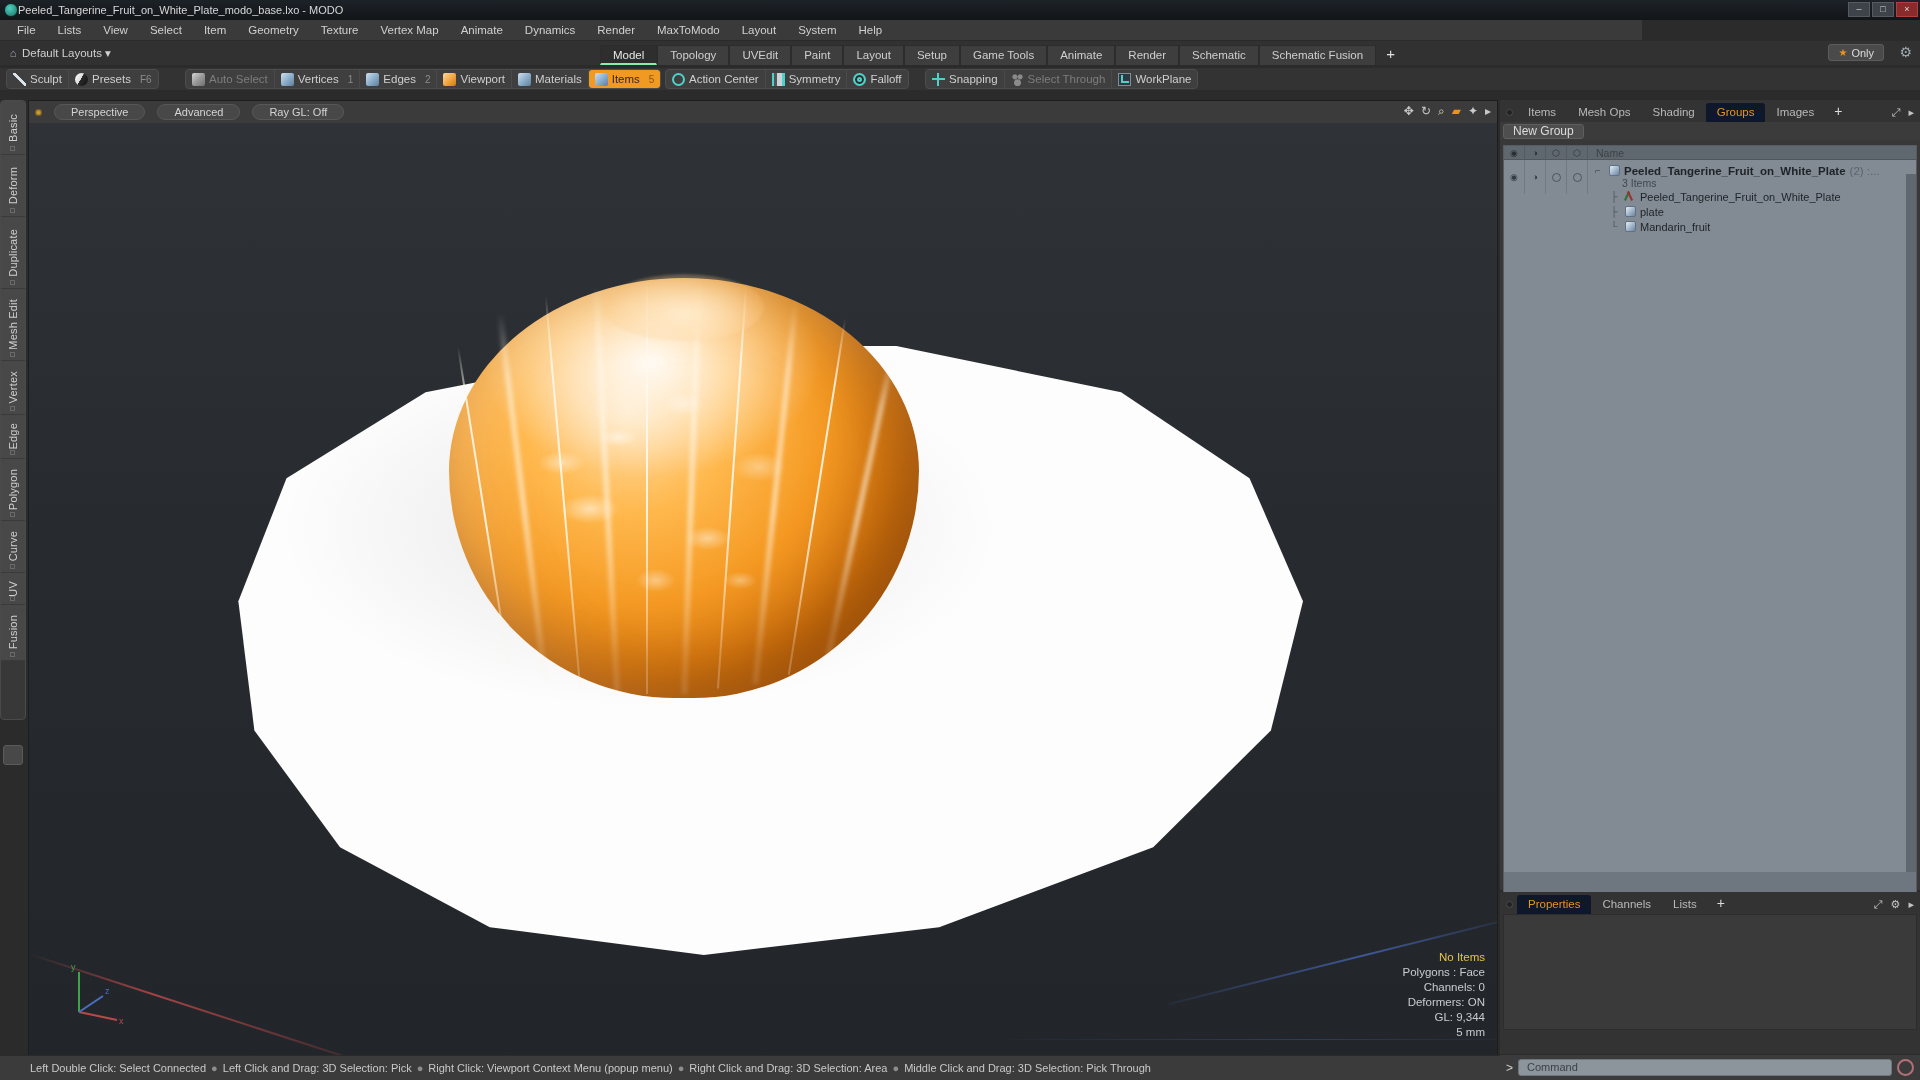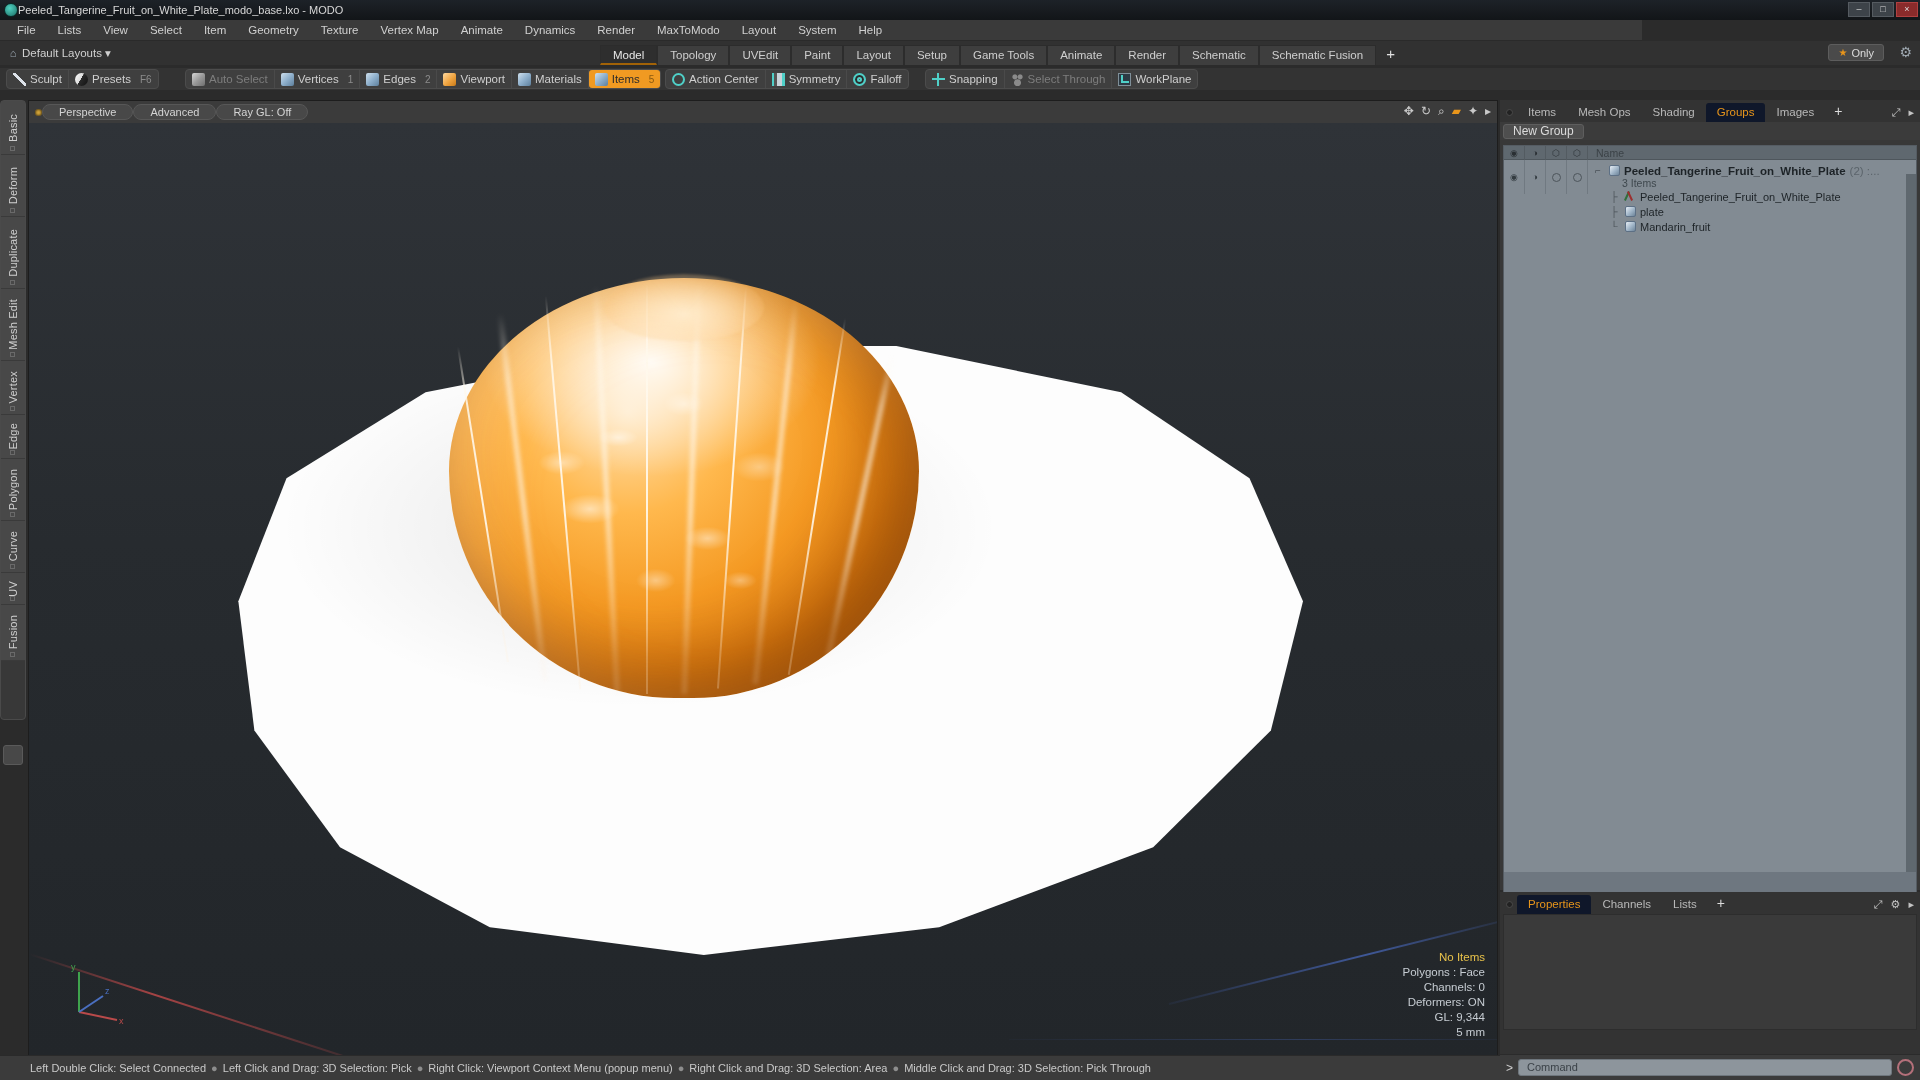--- a/index.html
+++ b/index.html
@@ -28,21 +28,21 @@
 
   
   .layoutrow { position:absolute; left:0; top:41px; width:1920px; height:24px;
                background:#313131; display:flex; align-items:center; }
   .layoutrow .home-ico { width:18px; text-align:center; color:#9aa6b0; font-size:11px; margin-left:4px;}
   .layoutrow .dl { font-size:11.5px; color:#d0d0d0; }
   .layout-tabs { position:absolute; left:600px; top:0; height:24px; display:flex; align-items:flex-end; }
   .layout-tabs .ltab { font-size:11.5px; color:#cfcfcf; padding:3px 12px 4px;
                        background:#3e3e3e; border:1px solid #2c2c2c; border-bottom:none;
                        height:20px; line-height:13px; }
-  .layout-tabs .ltab.active { background:#2e2e2e; border-bottom:2px solid #a16207; color:#e6e6e6; }
+  .layout-tabs .ltab.active { background:#2e2e2e; border-bottom:2px solid #86efac; color:#e6e6e6; }
   .layout-tabs .plus { color:#e0e0e0; font-size:15px; padding:0 10px 2px; line-height:18px; }
   .only-btn { position:absolute; right:36px; top:3px; background:#4a4a4a; border:1px solid #5d5d5d;
               border-radius:3px; height:17px; padding:0 9px; font-size:11px; line-height:16px;
               color:#dcdcdc; display:flex; align-items:center; gap:4px; }
   .only-btn .star { color:#e8951b; font-size:10px; }
   .gear-top { position:absolute; right:8px; top:4px; color:#9ea8b0; font-size:14px; line-height:14px;}
 
   
   .toolbar { position:absolute; left:0; top:68px; width:1920px; height:22px; background:#333; }
   .tgroup { position:absolute; top:1px; height:20px; background:#3f3f3f;
@@ -85,21 +85,21 @@
                letter-spacing:0.2px; white-space:nowrap; }
   .vtab i { position:absolute; bottom:3px; left:9px; width:5px; height:5px;
             border:1px solid #6a6a6a; display:block; }
   .leftsmall { position:absolute; left:3px; top:745px; width:20px; height:20px;
                background:#484848; border:1px solid #5a5a5a; border-radius:3px; }
 
   
   .vp-wrap { position:absolute; left:28px; top:100px; width:1470px; height:955px;
              background:#262626; border:1px solid #1d1d1d; }
   .vp-head { position:absolute; left:0; top:0; width:100%; height:22px; background:#3b3b3b;
-             display:flex; align-items:center; gap:0; padding-left:6px; }
+             display:flex; align-items:center; gap:12px; padding-left:6px; }
   .vp-dot { width:7px; height:7px; border-radius:50%; background:#d8a83a; box-shadow:0 0 3px #000 inset;}
   .vp-pill { height:16px; padding:0 16px; border:1px solid #575757; border-radius:8px;
              background:#484848; font-size:11px; color:#d4d4d4; line-height:14px; }
   .vp-icons { position:absolute; right:6px; top:3px; display:flex; gap:7px; align-items:center;
               color:#c9c9c9; font-size:12px; }
   .vp-icons .orange { color:#e8951b; }
   .vp-canvas { position:absolute; left:0; top:22px; width:100%; height:933px;
                background:linear-gradient(180deg,#2f3338 0%, #272b2f 45%, #22262a 100%); overflow:hidden; }
 
   .plate { position:absolute; left:204px; top:220px; width:1070px; height:615px;

